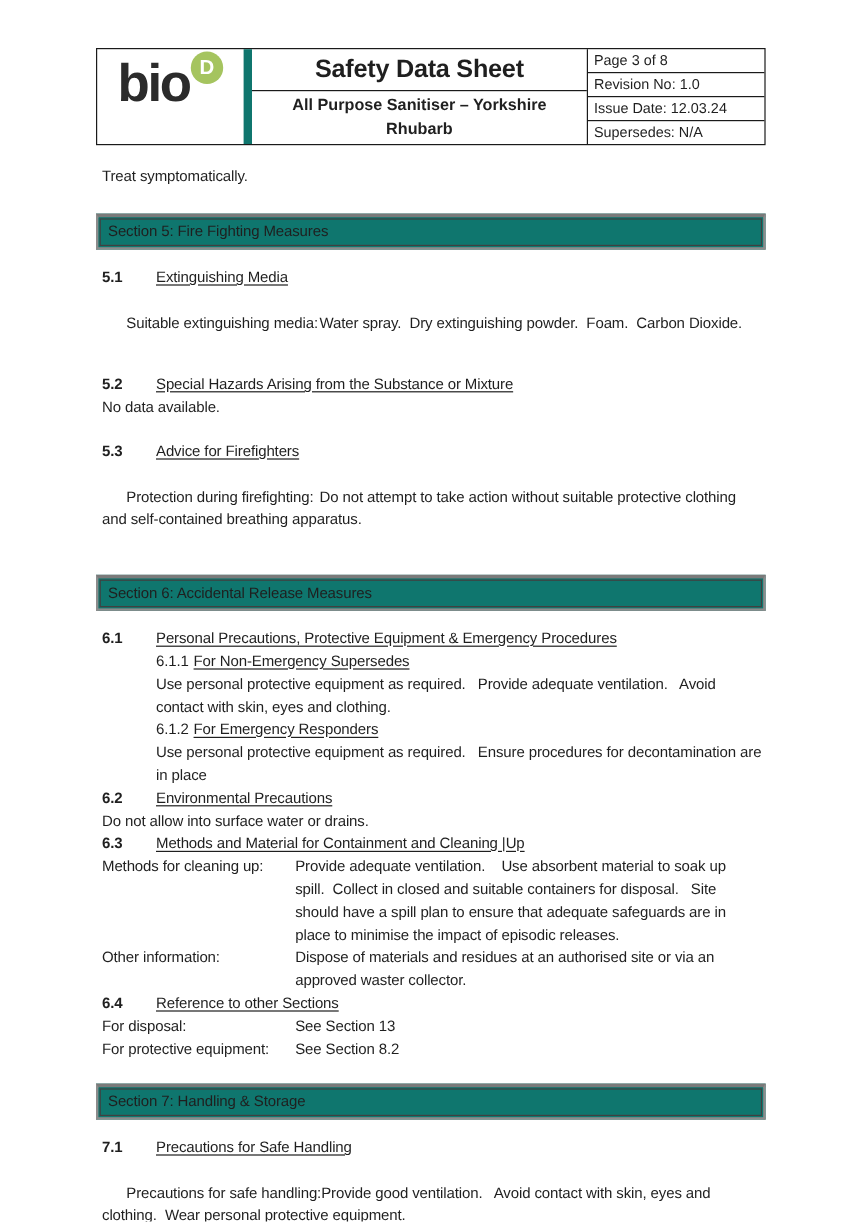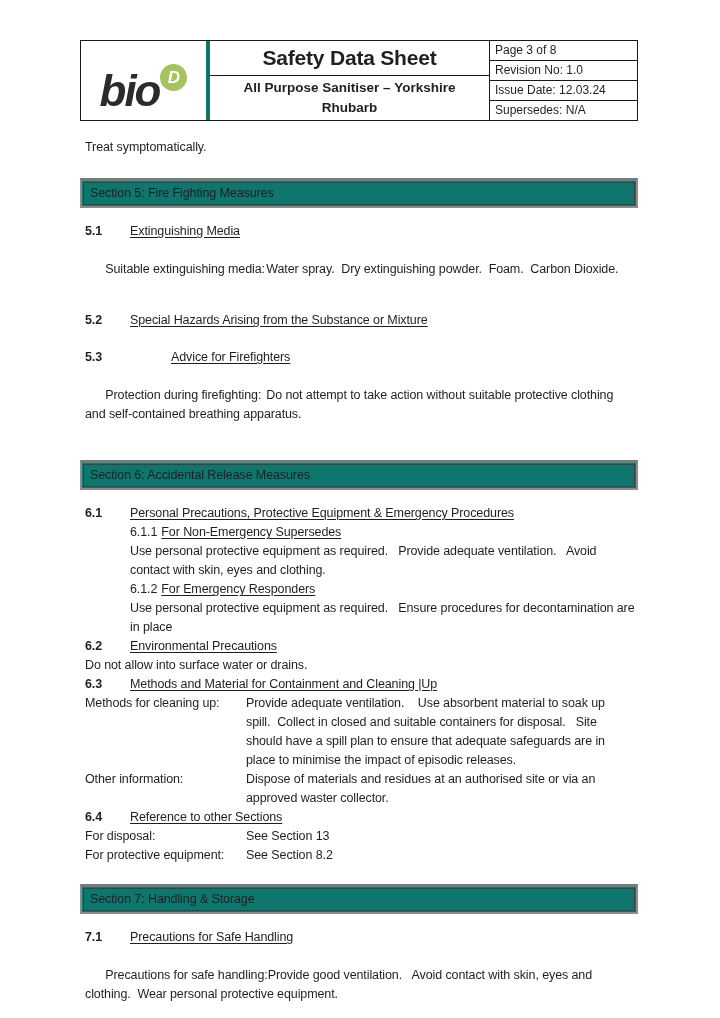--- a/index.html
+++ b/index.html
@@ -10,22 +10,22 @@
     color:#1f1f1f;
   }
   .page { width:720px; height:1018px; position:relative; background:#fff; }
 
   
   .hdr {
     position:absolute; left:80px; top:40px; width:558px;
     display:flex; border:1px solid #1a1a1a; background:#fff;
   }
   .hdr-logo-cell {
-    width:129px; border-right:4px solid #0f766e;
-    display:flex; align-items:flex-end; justify-content:center;font-style:italic;
+    width:129px; border-right:7px solid #0f766e;
+    display:flex; align-items:flex-start; justify-content:center;
   }
   .logo { position:relative; display:flex; align-items:flex-start; }
   .logo-text {
     font-size:44px; font-weight:bold; color:#2b2b2b;
     letter-spacing:-2px; line-height:58px;
   }
   .logo-badge {
     width:27px; height:27px; border-radius:50%;
     display:flex; align-items:center; justify-content:center;
     color:#ffffff; font-weight:bold; font-size:17px;
@@ -75,21 +75,21 @@
 
   .ilabel { display:inline-block; min-width:161px; }
   .defrow { display:flex; }
   .dlabel { width:161px; flex:none; }
   .dvalue { flex:1; white-space:pre-wrap; }
 
   .mt-intro { margin-top:16px; }
   .mt-box5  { margin-top:21px; }
   .mt-h51   { margin-top:14px; }
   .mt-h52   { margin-top:13px; }
-  .mt-h53   { margin-top:18px;gap:41px; }
+  .mt-h53   { margin-top:18px; }
   .mt-box6  { margin-top:17px; }
   .mt-h61   { margin-top:14px; }
   .mt-box7  { margin-top:19px; }
   .mt-h71   { margin-top:14px; }
 </style>
 </head>
 <body>
 
 <div class="page">
 
@@ -123,20 +123,21 @@
     <p class="heading mt-h51">
       <span class="num">5.1</span><span class="u">Extinguishing Media</span>
     </p>
     <p>
       <span class="ilabel">Suitable extinguishing media:</span><span>Water spray.&nbsp; Dry extinguishing powder.&nbsp; Foam.&nbsp; Carbon Dioxide.</span>
     </p>
 
     <p class="heading mt-h52">
       <span class="num">5.2</span><span class="u">Special Hazards Arising from the Substance or Mixture</span>
     </p>
+    <p>No data available.</p>
 
     <p class="heading mt-h53">
       <span class="num">5.3</span><span class="u">Advice for Firefighters</span>
     </p>
     <p>
       <span class="ilabel">Protection during firefighting:</span><span>Do not attempt to take action without suitable protective clothing and self-contained breathing apparatus.</span>
     </p>
 
     <div class="section-box mt-box6">
       <div class="section-box-inner">Section 6: Accidental Release Measures</div>

